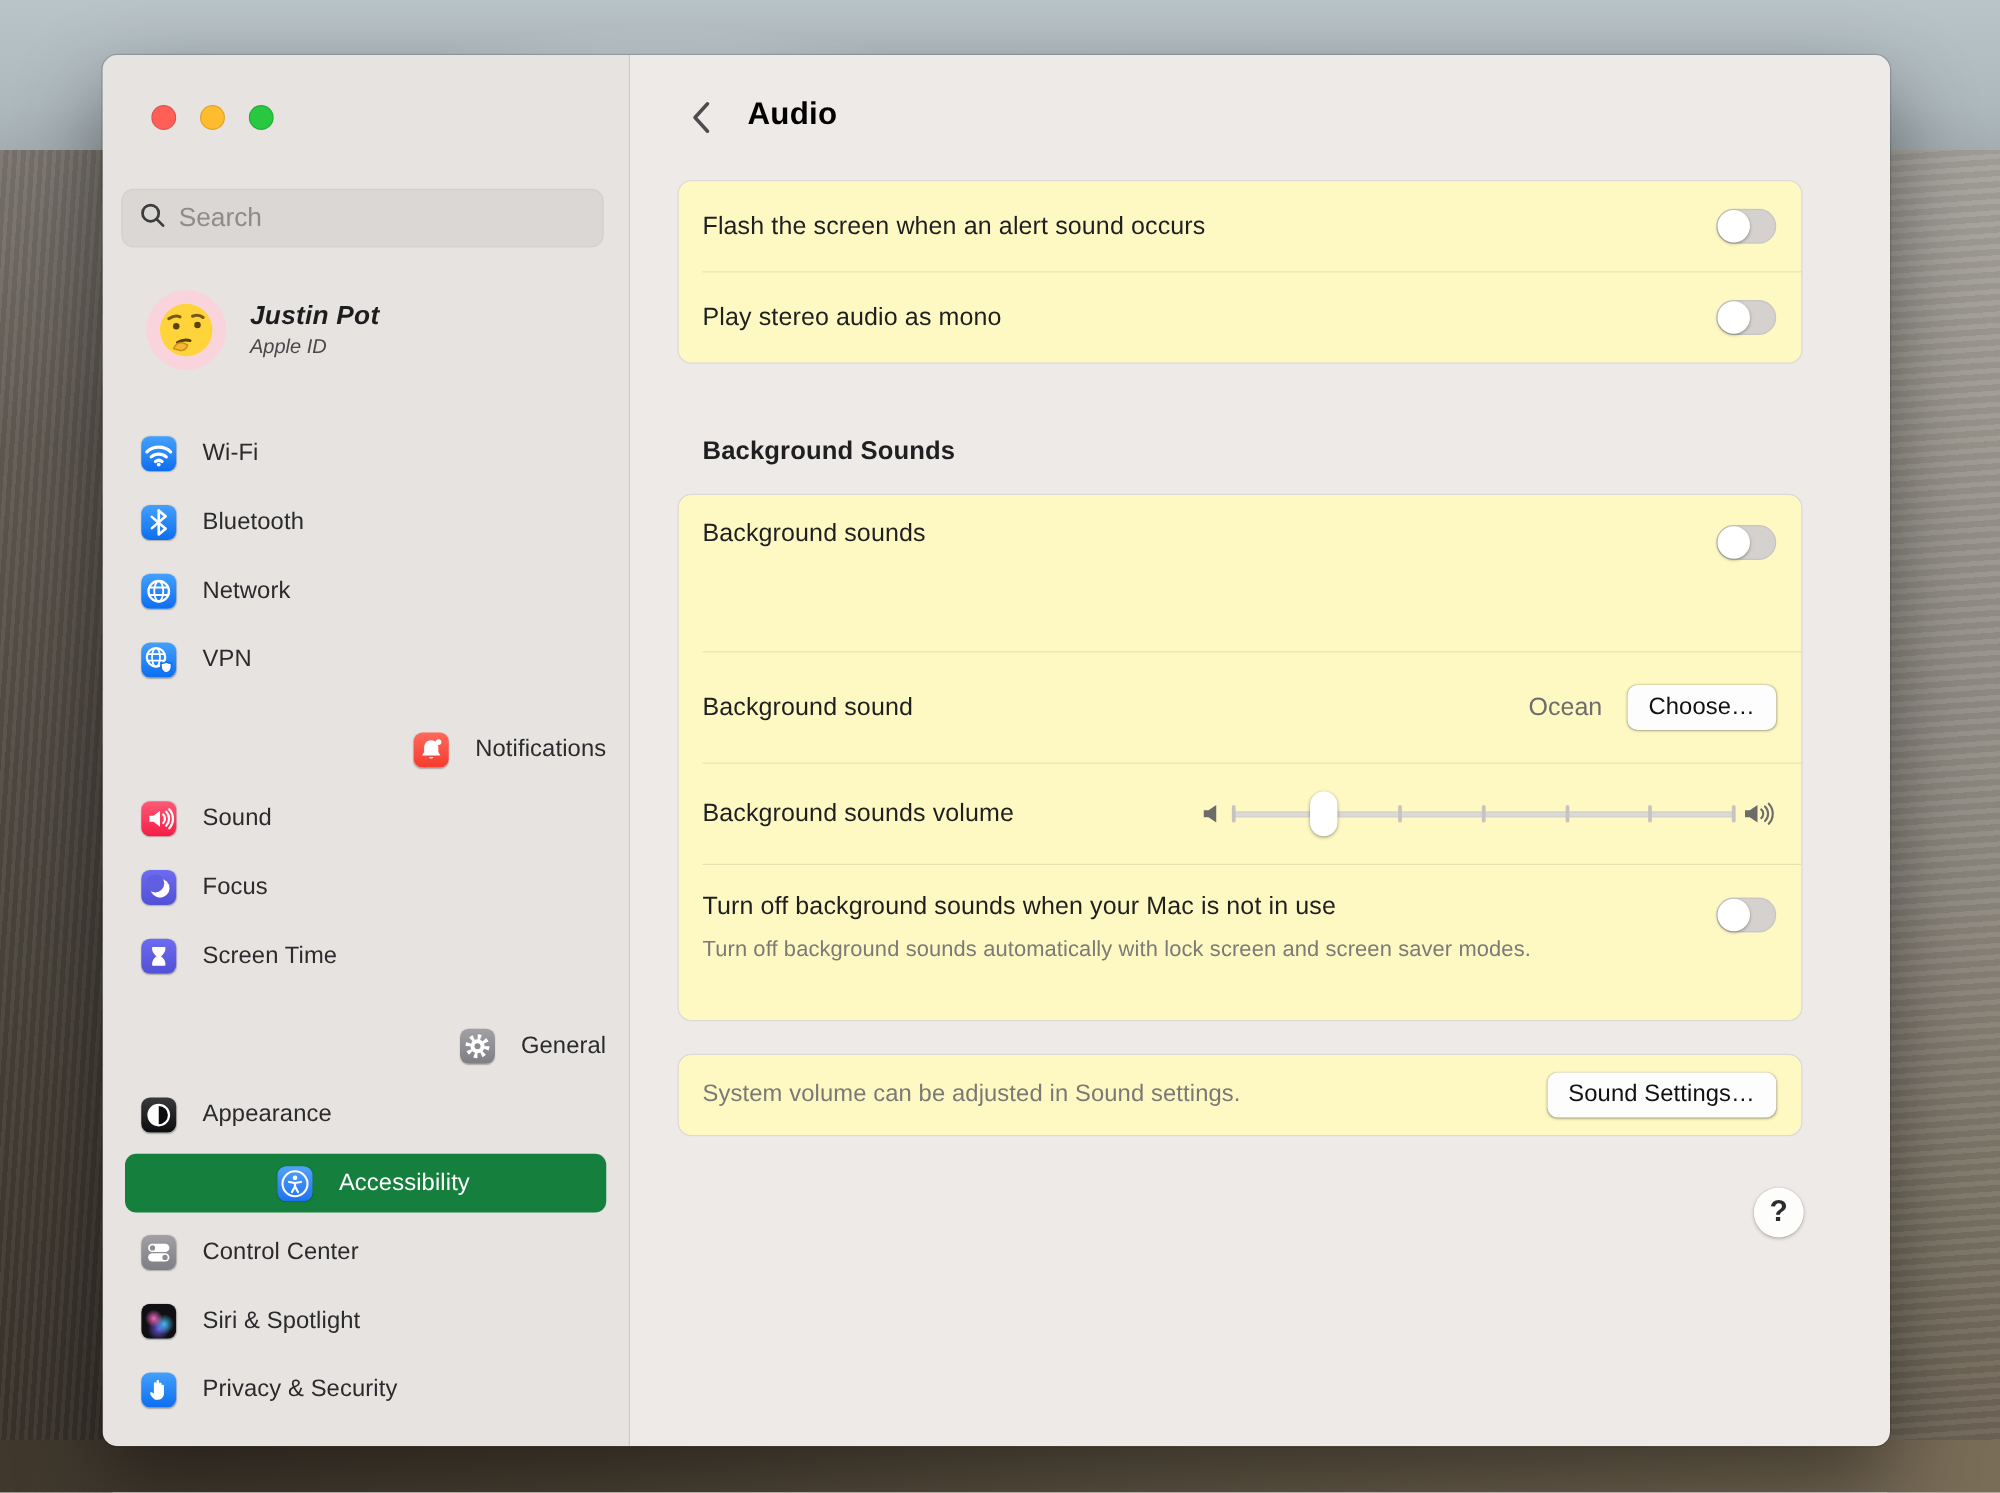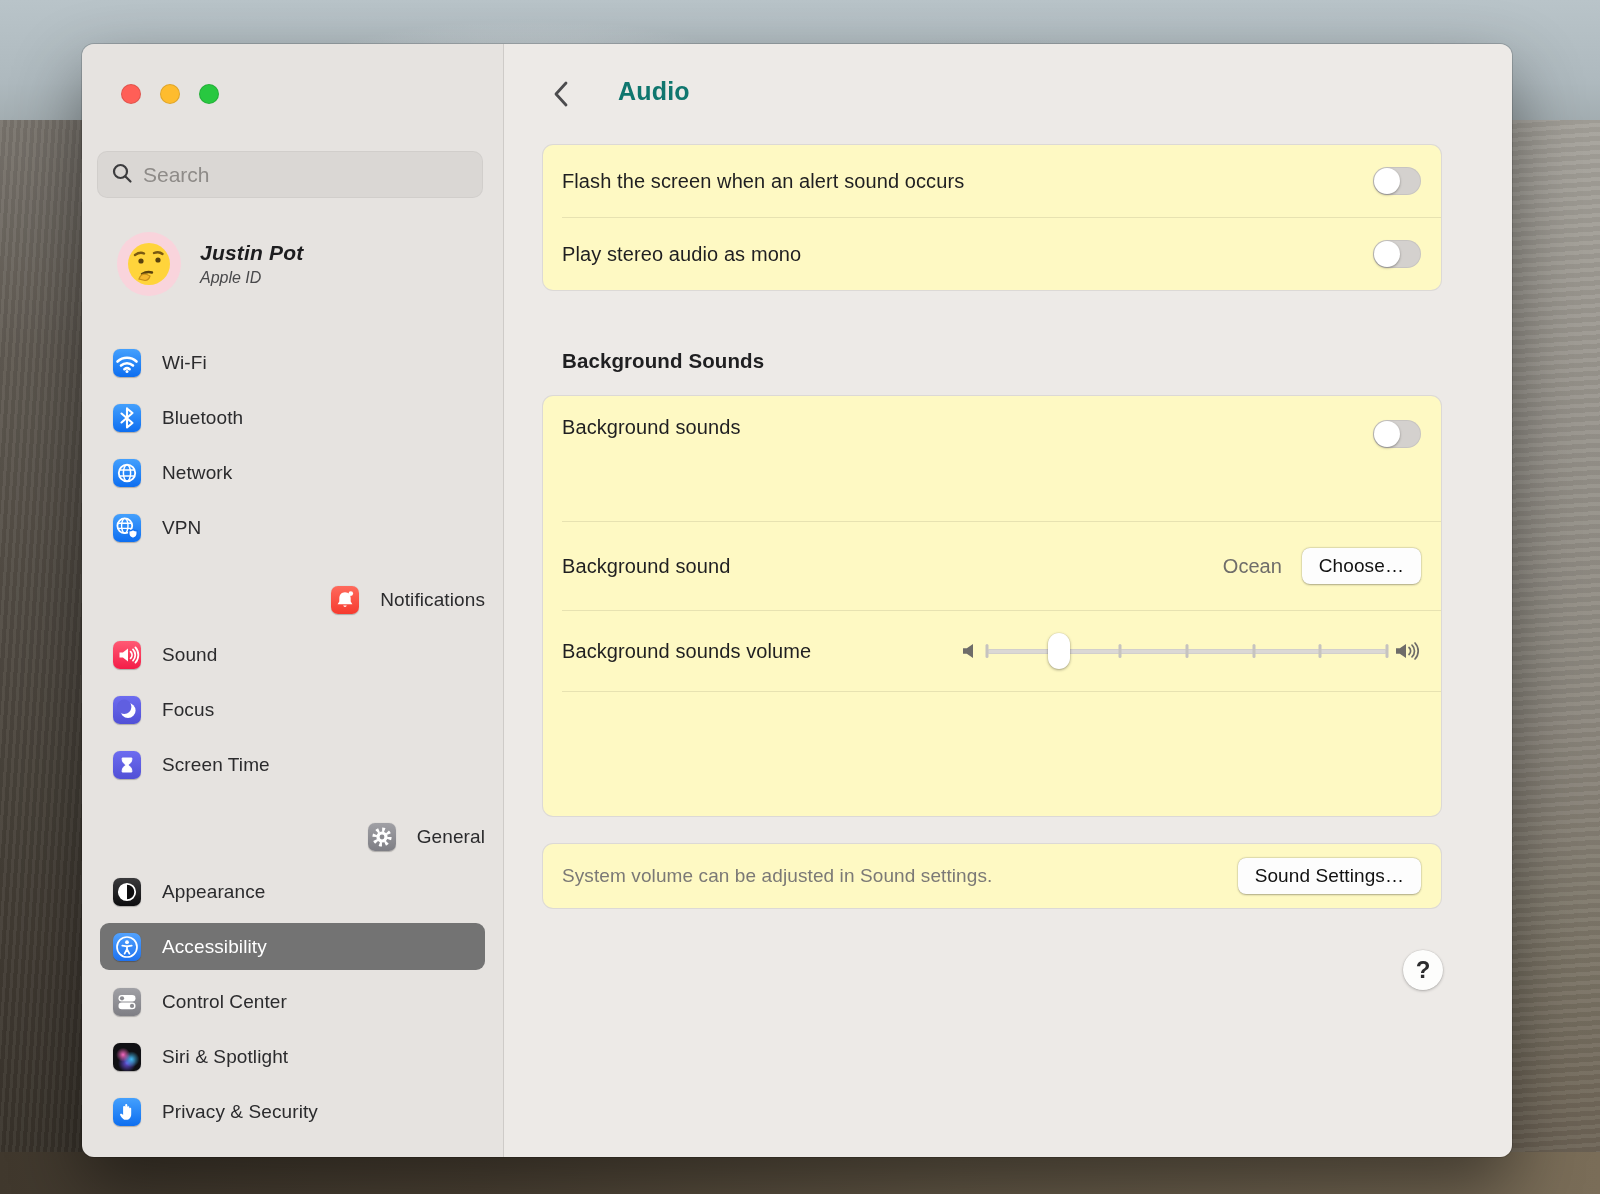--- a/index.html
+++ b/index.html
@@ -49,21 +49,21 @@
   .avatar { width:64px; height:64px; border-radius:50%; background:#f9d4dc;
     display:flex; align-items:center; justify-content:center; overflow:hidden; }
   .profile-text { margin-left:19px; }
   .profile-name { font-size:21px; font-weight:700; color:#1d1d1f; letter-spacing:.2px; }
   .profile-sub { font-size:16px; color:#49494b; margin-top:4px; }
 
   .side-items { position:absolute; left:18px; right:18px; top:295px; }
   .side-row { display:flex; align-items:center; height:47px; margin-bottom:8px;
     border-radius:9px; padding-left:13px; }
   .side-row.gap { margin-top:25px;justify-content:flex-end; }
-  .side-row.selected { background:#737373; }
+  .side-row.selected { background:#15803d;justify-content:center; }
   .side-row.selected .side-label { color:#fff; }
   .side-label { margin-left:21px; font-size:19px; color:#2b2b2d; letter-spacing:.1px; white-space:nowrap; }
 
   .app-icon { width:28px; height:28px; border-radius:7px; flex:0 0 28px;
     display:flex; align-items:center; justify-content:center; position:relative; overflow:hidden;
     box-shadow:0 0.5px 1px rgba(0,0,0,.25); }
   .ic-blue   { background:linear-gradient(180deg,#44a0fd,#0d6ef0); }
   .ic-red    { background:linear-gradient(180deg,#ff6a5c,#f63a2e); }
   .ic-pink   { background:linear-gradient(180deg,#ff5a74,#f41d48); }
   .ic-indigo { background:linear-gradient(180deg,#6d6cf0,#5150d6); }
@@ -74,21 +74,21 @@
       radial-gradient(circle 11px at 66% 58%, rgba(70,200,255,.9), rgba(70,200,255,0) 72%),
       radial-gradient(circle 12px at 50% 72%, rgba(120,90,255,.85), rgba(120,90,255,0) 75%),
       #101014; }
   .ic-accblue { background:linear-gradient(180deg,#52a2fd,#1e72f0); }
 
   
   .main { position:relative; flex:1; background:#edeae7; }
   .back-btn { position:absolute; left:40px; top:32px; width:34px; height:36px;
     display:flex; align-items:center; justify-content:center; cursor:default; }
   .page-title { position:absolute; left:94px; top:33px; font-size:25px; font-weight:700;
-    color:#0f766e; letter-spacing:.2px;margin-left:20px; }
+    color:#000000; letter-spacing:.2px; }
 
   .card { position:absolute; left:39px; width:898px; background:#fef9c3;
     border-radius:10px; box-shadow:0 0 0 1px rgba(0,0,0,.07); }
   .card-row { position:relative; display:flex; align-items:center; padding:0 20px 0 19px; }
   .row-label { font-size:20px; color:#1f1f21; letter-spacing:.1px; }
   .row-desc { font-size:17.5px; color:#7c7a77; line-height:28px; letter-spacing:.1px; }
   .divider { height:1px; background:rgba(0,0,0,.09); margin-left:19px; }
   .spacer { flex:1; }
 
   .section-header { position:absolute; left:58px; top:305px; font-size:20.5px;
@@ -387,20 +387,30 @@
             <svg width="26" height="20" viewBox="0 0 26 20">
               <path d="M1 7.2 h3.8 L11 3 v14 L4.8 12.8 H1 z" fill="#6e6c69"></path>
               <path d="M14 6.5 a4.6 4.6 0 0 1 0 7" stroke="#6e6c69" stroke-width="1.7" fill="none" stroke-linecap="round"></path>
               <path d="M17 4.2 a8 8 0 0 1 0 11.6" stroke="#6e6c69" stroke-width="1.7" fill="none" stroke-linecap="round"></path>
               <path d="M20 2 a11.6 11.6 0 0 1 0 16" stroke="#6e6c69" stroke-width="1.7" fill="none" stroke-linecap="round"></path>
             </svg>
           </div>
         </div>
         <div class="divider"></div>
 
+        <div class="card-row" style="height:126px; align-items:flex-start; padding-top:22px;">
+          <div style="max-width:760px;">
+            <div class="row-label">Turn off background sounds when your Mac is not in use</div>
+            <div class="row-desc" style="margin-top:8px;">Turn off background sounds automatically with lock screen and screen saver modes.</div>
+          </div>
+          <span class="spacer"></span>
+          <div class="toggle" style="margin-top:4px;">
+              <div class="knob"></div>
+            </div>
+        </div>
       </div>
 
       <div class="card" id="card-footer">
         <div class="card-row" style="height:64px;">
           <span class="row-desc" style="font-size:19px; color:#7b7976;">System volume can be adjusted in Sound settings.</span>
           <span class="spacer"></span>
           <button class="mac-btn">Sound Settings…</button>
         </div>
       </div>
 

